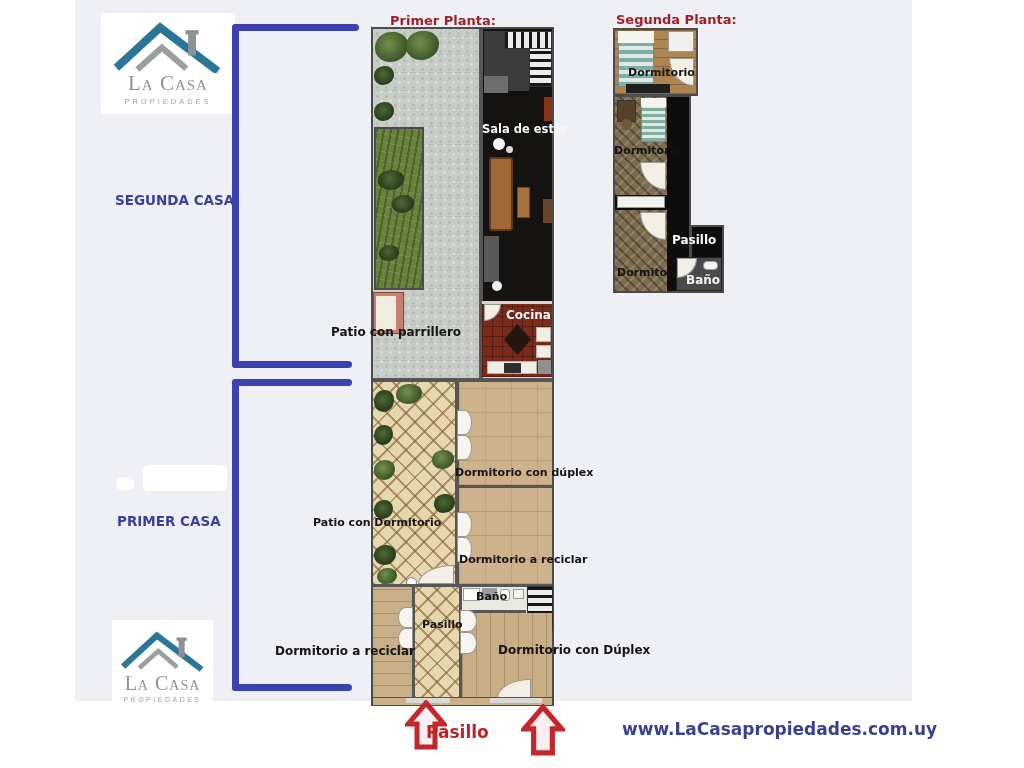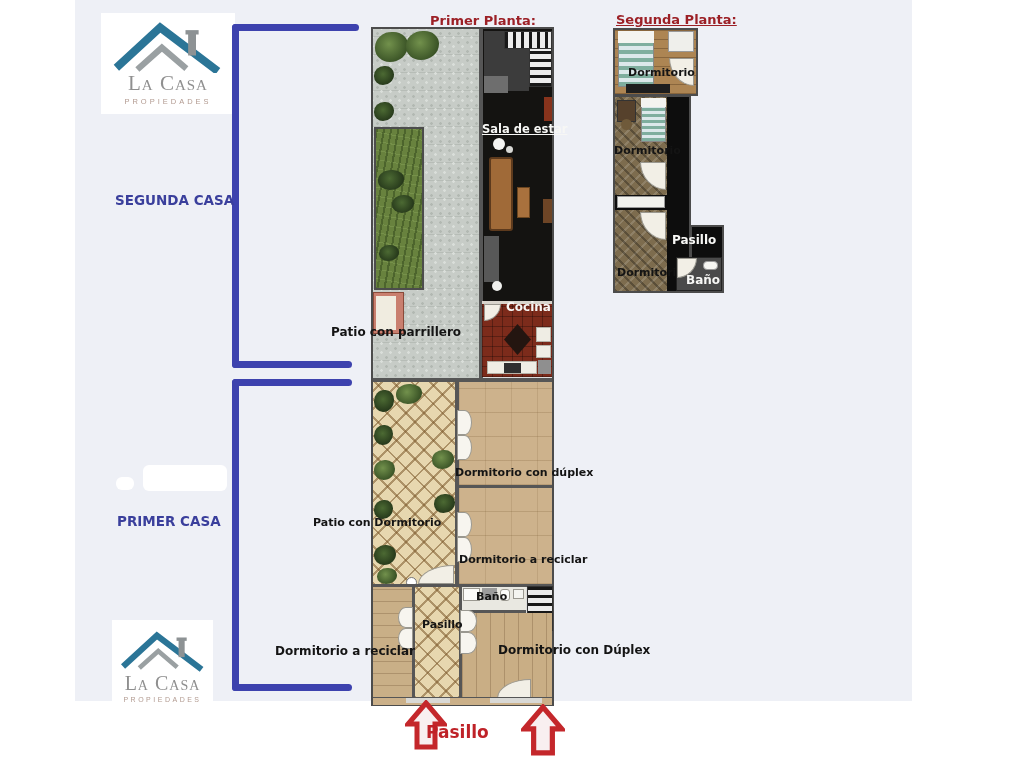--- a/index.html
+++ b/index.html
@@ -70,22 +70,22 @@
   <div class="bracket" style="left:232px;top:361px;width:120px;height:7px;"></div>
   <div class="bracket" style="left:232px;top:379px;width:7px;height:312px;"></div>
   <div class="bracket" style="left:232px;top:379px;width:120px;height:7px;"></div>
   <div class="bracket" style="left:232px;top:684px;width:120px;height:7px;"></div>
 
   <div class="lbl navy" style="left:115px;top:193px;font-size:13.5px;">SEGUNDA CASA</div>
   <div class="lbl navy" style="left:117px;top:514px;font-size:13.5px;">PRIMER CASA</div>
   <div class="smudge" style="left:143px;top:465px;width:84px;height:26px;"></div>
   <div class="smudge" style="left:116px;top:477px;width:18px;height:13px;"></div>
 
-  <div class="lbl red" style="left:356px;top:14px;width:180px;text-align:right;font-size:13px;">Primer Planta:</div>
-  <div class="lbl red" style="left:616px;top:13px;font-size:13px;text-decoration:underline;">Segunda Planta:</div>
+  <div class="lbl red" style="left:390px;top:14px;width:180px;font-size:13px;">Primer Planta:</div>
+  <div class="lbl red" style="left:616px;top:13px;font-size:13px;">Segunda Planta:</div>
 
   <div class="abs b2" style="left:371px;top:27px;width:183px;height:679px;background:#ddd;"></div>
 
   <div class="abs cobble" style="left:373px;top:29px;width:109px;height:350px;"></div>
   <div class="abs grass b2" style="left:374px;top:127px;width:50px;height:163px;"></div>
   <div class="plant dark" style="left:378px;top:170px;width:26px;height:20px;"></div>
   <div class="plant dark" style="left:392px;top:195px;width:22px;height:18px;"></div>
   <div class="plant dark" style="left:379px;top:245px;width:20px;height:16px;"></div>
   <div class="plant" style="left:375px;top:32px;width:33px;height:30px;"></div>
   <div class="plant" style="left:406px;top:31px;width:33px;height:29px;"></div>
@@ -95,32 +95,32 @@
   <div class="furn" style="left:373px;top:292px;width:31px;height:42px;background:#c97f6f;border:1px solid #8a4a3a;"></div>
   <div class="furn" style="left:376px;top:296px;width:20px;height:34px;background:#f0ece0;"></div>
 
   <div class="abs black" style="left:482px;top:29px;width:70px;height:272px;"></div>
   <div class="wall" style="left:479px;top:29px;width:4px;height:350px;"></div>
   <div class="furn" style="left:484px;top:31px;width:45px;height:60px;background:#3c3c3c;"></div>
   <div class="furn" style="left:484px;top:76px;width:24px;height:17px;background:#6e6e6e;"></div>
   <div class="abs stairsH" style="left:504px;top:31px;width:46px;height:16px;"></div>
   <div class="abs stairsV" style="left:529px;top:48px;width:21px;height:37px;"></div>
   <div class="furn" style="left:544px;top:97px;width:8px;height:24px;background:#87331c;"></div>
-  <div class="lbl white" style="left:482px;top:123px;font-size:11.5px;text-decoration:underline;">Sala de estar</div>
+  <div class="lbl white" style="left:482px;top:123px;font-size:11.5px;">Sala de estar</div>
   <div class="furn" style="left:493px;top:138px;width:12px;height:12px;background:#f4f4f2;border-radius:50%;"></div>
   <div class="furn" style="left:506px;top:146px;width:7px;height:7px;background:#d9d9d6;border-radius:50%;"></div>
   <div class="furn" style="left:489px;top:157px;width:24px;height:74px;background:#a06a38;border:2px solid #5d3a1d;border-radius:3px;"></div>
   <div class="furn" style="left:517px;top:187px;width:13px;height:31px;background:#a9713d;border:1px solid #6b451f;"></div>
   <div class="furn" style="left:484px;top:236px;width:15px;height:46px;background:#585858;"></div>
   <div class="furn" style="left:492px;top:281px;width:10px;height:10px;background:#f0f0ee;border-radius:50%;"></div>
   <div class="furn" style="left:543px;top:199px;width:9px;height:24px;background:#6e4526;"></div>
 
   <div class="abs kitchen" style="left:482px;top:301px;width:70px;height:76px;border-top:3px solid #d8d4cc;box-sizing:border-box;"></div>
   <div class="arc" style="left:484px;top:304px;width:17px;height:17px;border-radius:0 0 100% 0;"></div>
-  <div class="lbl white" style="left:506px;top:301px;font-size:12px;">Cocina</div>
+  <div class="lbl white" style="left:506px;top:309px;font-size:12px;">Cocina</div>
   <div class="furn" style="left:504px;top:324px;width:27px;height:31px;background:#241510;clip-path:polygon(50% 0,100% 50%,50% 100%,0 50%);"></div>
   <div class="furn" style="left:536px;top:327px;width:15px;height:15px;background:#efede4;border:1px solid #b5b2a8;"></div>
   <div class="furn" style="left:536px;top:345px;width:15px;height:13px;background:#efede4;border:1px solid #b5b2a8;"></div>
   <div class="furn" style="left:538px;top:360px;width:13px;height:14px;background:#8f8f8f;"></div>
   <div class="furn" style="left:487px;top:361px;width:50px;height:13px;background:#efede4;border:1px solid #b5b2a8;"></div>
   <div class="furn" style="left:504px;top:363px;width:17px;height:10px;background:#2f2f2f;"></div>
 
   <div class="lbl" style="left:331px;top:326px;font-size:12px;">Patio con parrillero</div>
 
   <div class="wall" style="left:373px;top:378px;width:179px;height:4px;"></div>
@@ -212,14 +212,15 @@
   <div class="furn" style="left:703px;top:261px;width:15px;height:9px;background:#f6f6f2;border:1px solid #999;border-radius:4px;"></div>
   <div class="lbl white" style="left:686px;top:274px;font-size:12px;">Baño</div>
 
   <svg class="abs" style="left:405px;top:700px;" width="42" height="50" viewBox="0 0 42 50">
     <path d="M21,3 L39,24 H30 V47 H12 V24 H3 Z" fill="#f8eff0" stroke="#c4272b" stroke-width="5"></path>
   </svg>
   <svg class="abs" style="left:521px;top:704px;" width="44" height="52" viewBox="0 0 42 50">
     <path d="M21,3 L39,24 H30 V47 H12 V24 H3 Z" fill="#f8eff0" stroke="#c4272b" stroke-width="5"></path>
   </svg>
   <div class="lbl" style="left:426px;top:723px;font-size:17px;color:#bf2228;">Pasillo</div>
+  <div class="lbl" style="left:622px;top:720px;font-size:17px;color:#3b3f92;">www.LaCasapropiedades.com.uy</div>
 
 </div>
 
 </body></html>

